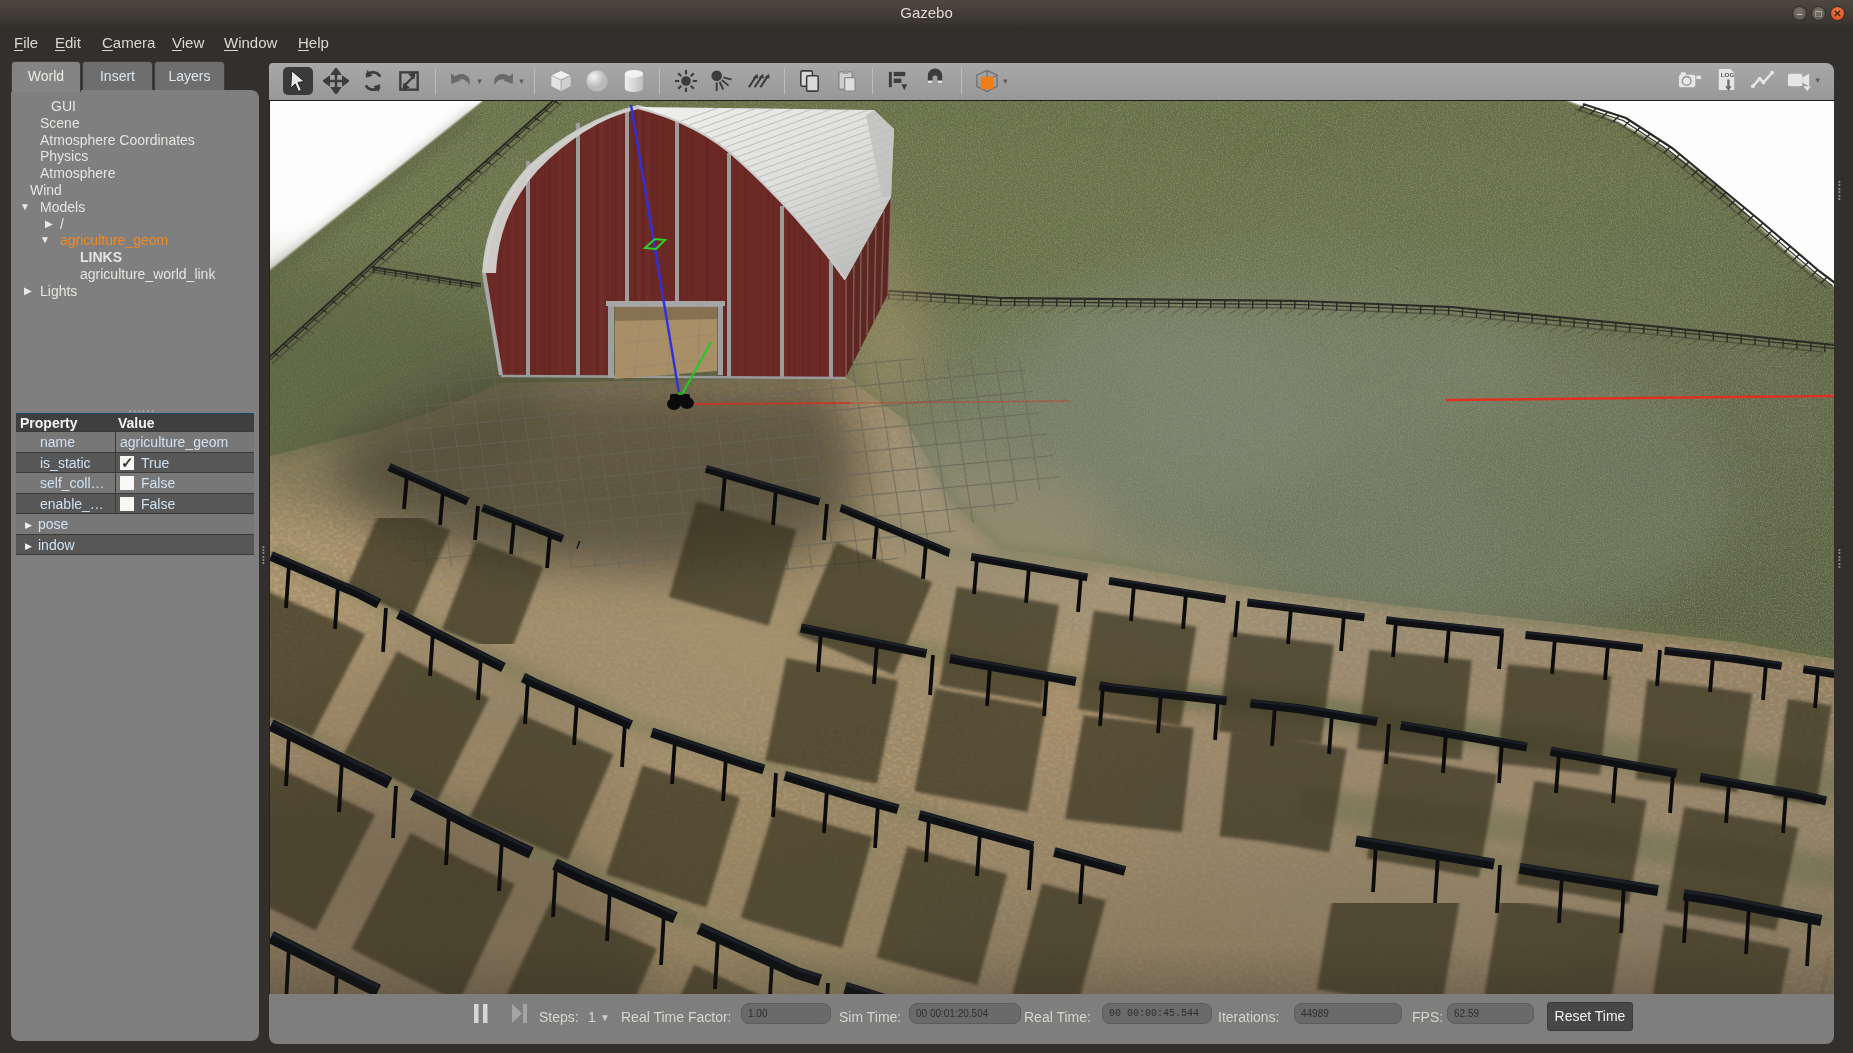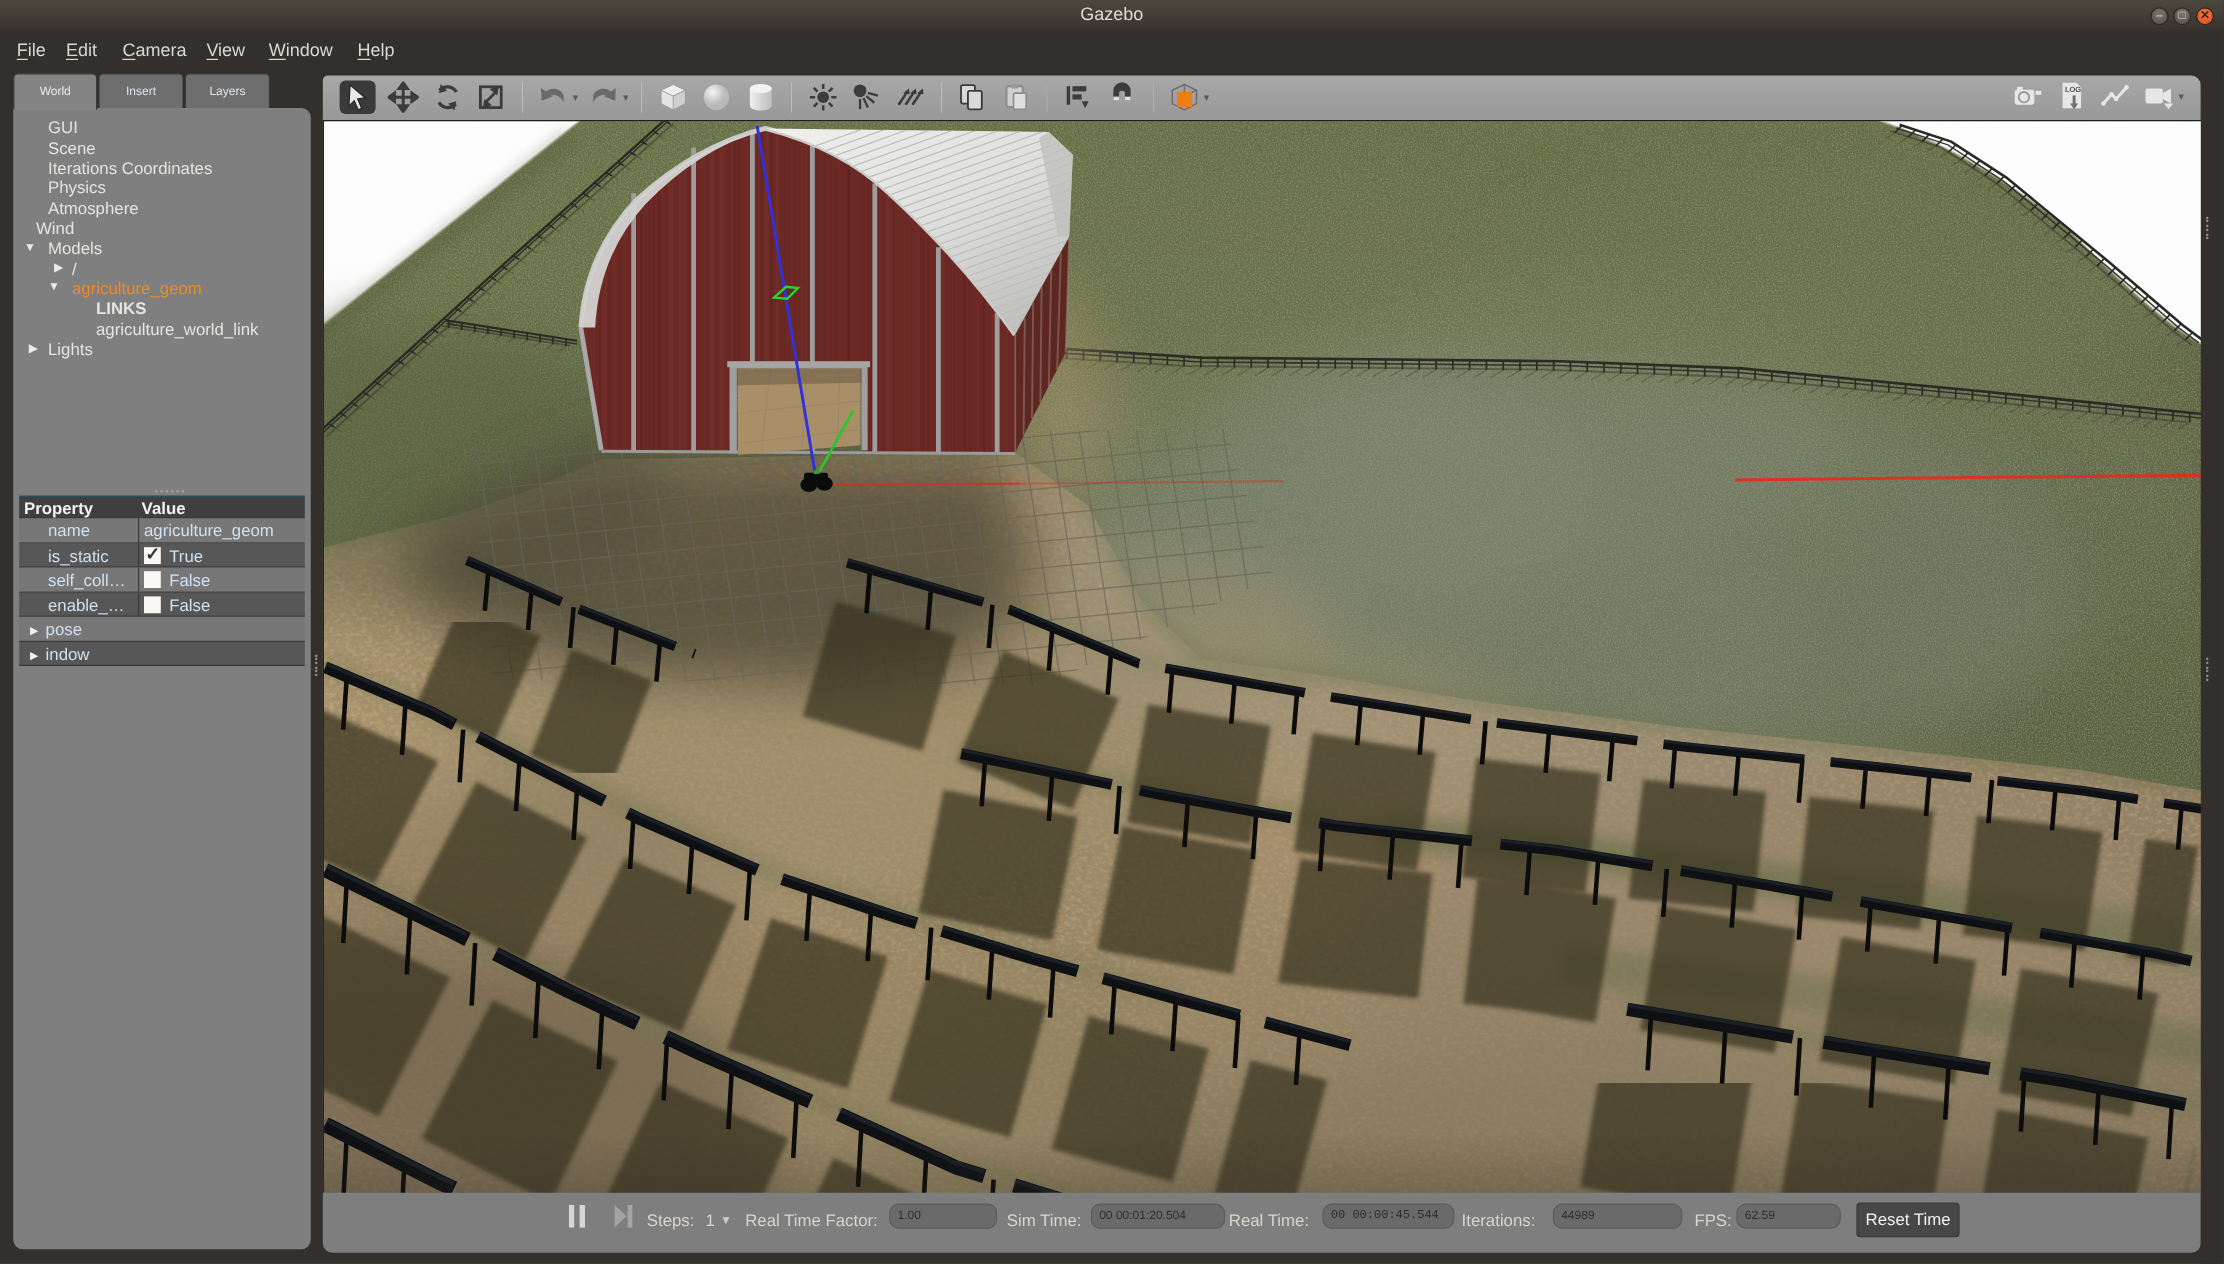--- a/index.html
+++ b/index.html
@@ -10,21 +10,21 @@
 .winbtn { position:absolute; top:6px; width:15px; height:15px; border-radius:50%;
   background:radial-gradient(circle at 50% 35%, #7a756c, #514d46); border:1px solid #2e2b26;
   color:#dad6cd; text-align:center; line-height:13px; font-size:10px; }
 #btnclose { background:radial-gradient(circle at 50% 35%, #f07b4a, #dd4814); color:#3d2618; font-weight:bold; }
 #menubar { position:absolute; left:0; top:27px; width:1853px; height:34px; background:#322f2d;
   color:#dcd8d0; font-size:15px; }
 #menubar span.mi { position:absolute; top:7px; }
 #menubar u { text-decoration:underline; text-underline-offset:2px; }
 #panel { position:absolute; left:11px; top:90px; width:248px; height:951px;
   background:#7f7f7f; border-radius:0 8px 8px 8px; }
-.tab { position:absolute; top:61px; height:30px; font-size:10px; color:#dde6ee;
+.tab { position:absolute; top:61px; height:30px; font-size:14px; color:#dde6ee;
   text-align:center; line-height:29px; background:#6e6e6e; border:1px solid #3c3c3c;
   border-bottom:none; border-radius:4px 4px 0 0; }
 #tabworld { left:11px; width:70px; background:#848484; color:#eceae5; z-index:3; height:31px; }
 #tabinsert { left:82px; width:71px; }
 #tablayers { left:154px; width:71px; }
 #tree { position:absolute; left:0; top:8px; width:248px; color:#e6e4e0; font-size:14px; }
 #tree div { height:16.8px; line-height:16.8px; position:relative; }
 #tree .tri { position:absolute; font-size:10px; color:#eaeaea; top:0px; }
 #proptable { position:absolute; left:5px; top:323px; width:238px; font-size:14px;
   border-top:1px solid #0c4a6e; }
@@ -70,23 +70,23 @@
   <span class="mi" style="left:102px;"><u>C</u>amera</span>
   <span class="mi" style="left:172px;"><u>V</u>iew</span>
   <span class="mi" style="left:224px;"><u>W</u>indow</span>
   <span class="mi" style="left:298px;"><u>H</u>elp</span>
 </div>
 <div class="tab" id="tabinsert">Insert</div>
 <div class="tab" id="tablayers">Layers</div>
 <div class="tab" id="tabworld">World</div>
 <div id="panel">
   <div id="tree">
-    <div style="padding-left:29px;">GUI</div>
+    <div style="padding-left:40px;">GUI</div>
     <div style="padding-left:29px;">Scene</div>
-    <div style="padding-left:29px;">Iterations Coordinates</div>
+    <div style="padding-left:29px;">Atmosphere Coordinates</div>
     <div style="padding-left:29px;">Physics</div>
     <div style="padding-left:29px;">Atmosphere</div>
     <div style="padding-left:19px;">Wind</div>
     <div style="padding-left:29px;"><span class="tri" style="left:9px;">▼</span>Models</div>
     <div style="padding-left:49px;"><span class="tri" style="left:34px;">▶</span>/</div>
     <div style="padding-left:49px; color:#f28a1e;"><span class="tri" style="left:29px; color:#ebebeb;">▼</span>agriculture_geom</div>
     <div style="padding-left:69px; font-weight:bold;">LINKS</div>
     <div style="padding-left:69px;">agriculture_world_link</div>
     <div style="padding-left:29px;"><span class="tri" style="left:13px;">▶</span>Lights</div>
   </div>

